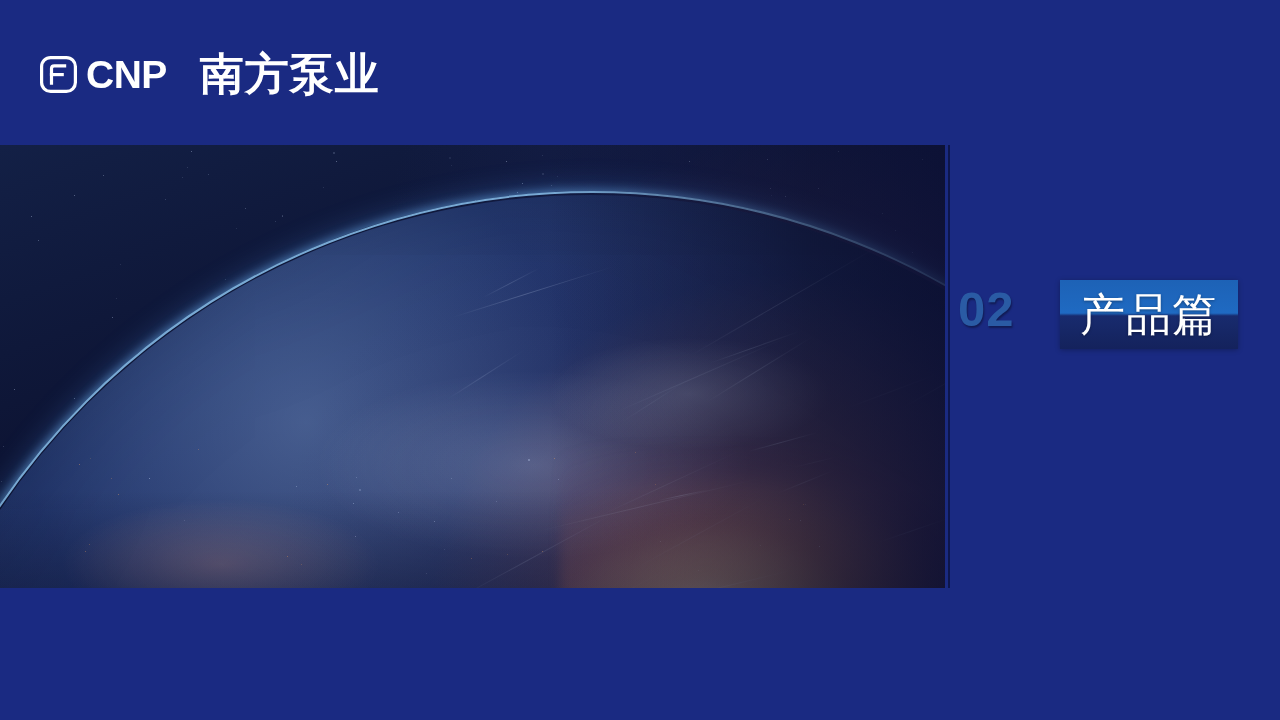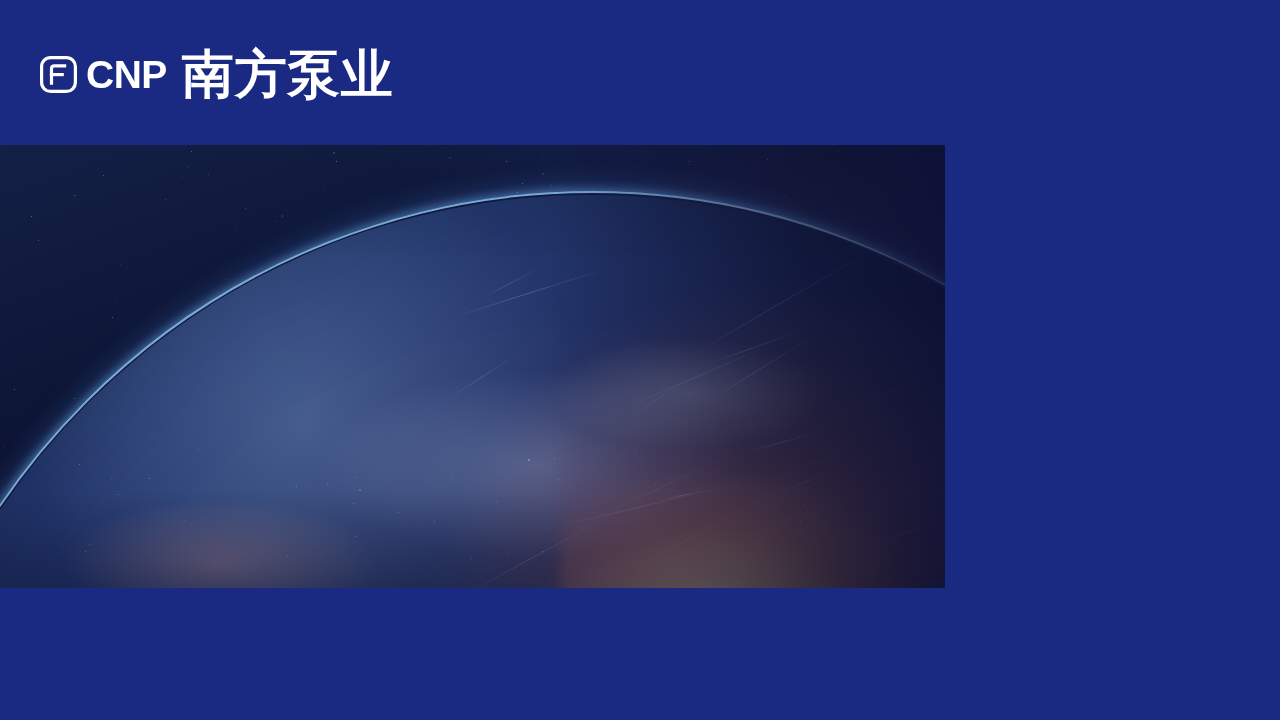--- a/index.html
+++ b/index.html
@@ -50,25 +50,25 @@
     color: #ffffff;
     font-size: 39px;
     font-weight: bold;
     letter-spacing: -0.5px;
     line-height: 1;
     font-family: "Liberation Sans", "DejaVu Sans", sans-serif;
     white-space: nowrap;
   }
   .brand-cn {
     color: #ffffff;
-    font-size: 52px;
+    font-size: 44px;
     font-weight: bold;
     letter-spacing: 1px;
     line-height: 1;
-    margin-left: 6px;
+    margin-left: 24px;
     white-space: nowrap;
     font-family: "DejaVu Sans", "Liberation Sans", sans-serif;
   }
 
   
   .photo {
     position: absolute;
     left: 0;
     top: 145px;
     width: 945px;
@@ -503,15 +503,21 @@
         <i style="left:709px;top:218px;width:97px;opacity:0.71;transform:rotate(-19.6deg)"></i>
         <i style="left:878px;top:397px;width:77px;opacity:0.57;transform:rotate(-18.9deg)"></i>
         <i style="left:793px;top:322px;width:47px;opacity:0.25;transform:rotate(-13.5deg)"></i>
         <i style="left:748px;top:306px;width:72px;opacity:0.74;transform:rotate(-15.3deg)"></i>
         <i style="left:635px;top:423px;width:152px;opacity:0.26;transform:rotate(-28.7deg)"></i>
         <i style="left:485px;top:524px;width:217px;opacity:0.24;transform:rotate(-28.9deg)"></i>
       </div>
     <div class="photo-vignette"></div>
   </div>
 
+  <div class="right-panel">
+    <div class="panel-divider"></div>
+    <div class="section-number">02</div>
+    <div class="section-title-box"></div>
+    <div class="section-title">产品篇</div>
+  </div>
 
 
 </div>
 
 </body></html>

